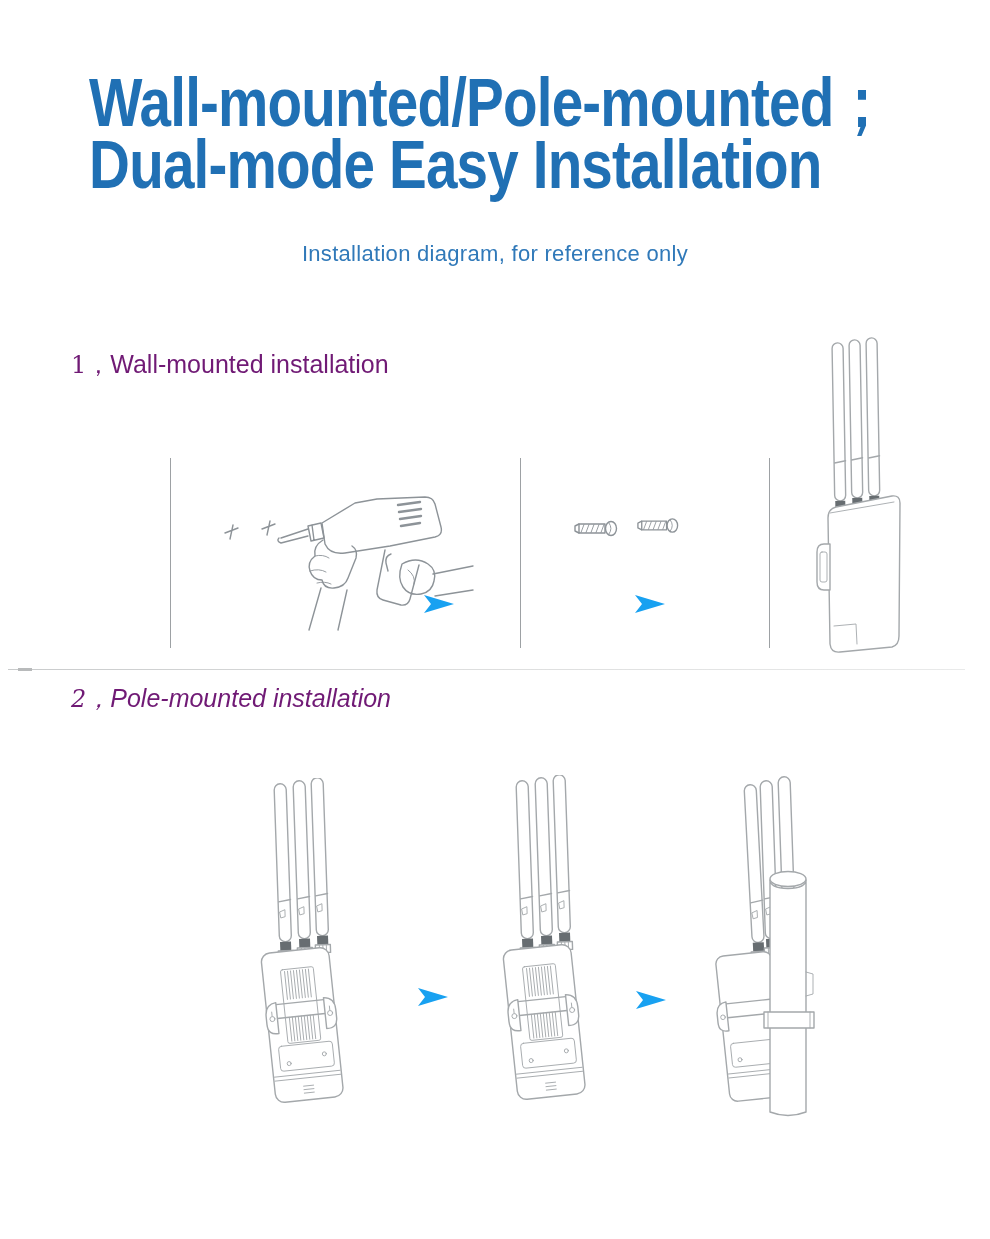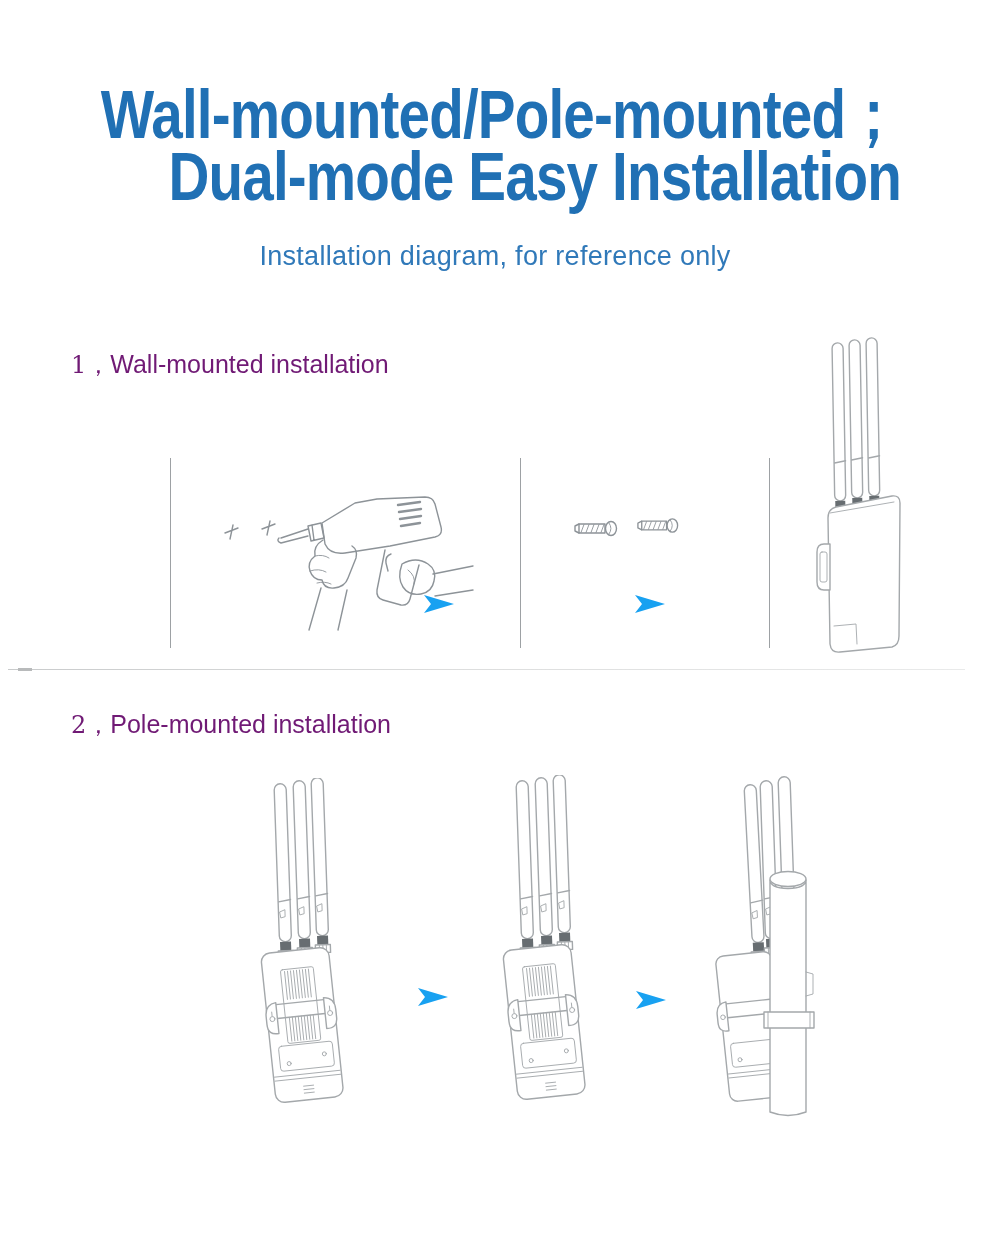--- a/index.html
+++ b/index.html
@@ -2,35 +2,34 @@
 <html><head>
 <meta charset="utf-8">
 <style>
   html,body{margin:0;padding:0;background:#fff;}
   .page{
     position:relative;width:990px;height:1239px;background:#ffffff;
     font-family:"Liberation Sans",sans-serif;overflow:hidden;
   }
   
   .title{
-    position:absolute;top:72px;left:0;width:990px;text-align:right;
+    position:absolute;top:72px;left:0;width:990px;text-align:left;
     color:#2070b4;font-weight:700;font-size:69px;line-height:62px;
     letter-spacing:-1px;
-    margin-top:12px;
   }
   .title .tline{transform:scaleX(0.82);transform-origin:50% 50%;white-space:nowrap;}
   .subtitle{
     position:absolute;top:241px;left:0;width:990px;text-align:center;
-    color:#3079b9;font-size:27px;letter-spacing:.3px;font-weight:400;
+    color:#3079b9;font-size:22px;letter-spacing:.3px;font-weight:400;
   }
   
   .sec-heading{position:absolute;left:71px;font-size:25px;color:#701a75;white-space:nowrap;}
   .sec-heading .num{font-family:"DejaVu Serif",serif;font-size:24px;}
   #heading-wall{top:349px;}
-  #heading-pole{top:709px;}
+  #heading-pole{top:683px;font-style:italic;}
   
   .vline{position:absolute;top:458px;width:1px;height:190px;background:#9da1a4;}
   .hdivider{position:absolute;top:669px;left:8px;width:957px;height:1px;
     background:linear-gradient(to right,#c9cbcc,#dcdddd 45%,#e9eaea);}
   .hdivider-tick{position:absolute;top:668px;left:18px;width:14px;height:3px;background:#b8babb;}
   
   .ill{position:absolute;}
   svg.lineart{stroke:#a4a8ab;fill:none;stroke-width:1.4;stroke-linecap:round;stroke-linejoin:round;}
   svg.lineart.dark{stroke:#8d9398;}
   svg.lineart .dk{fill:#676d71;stroke:none;}

